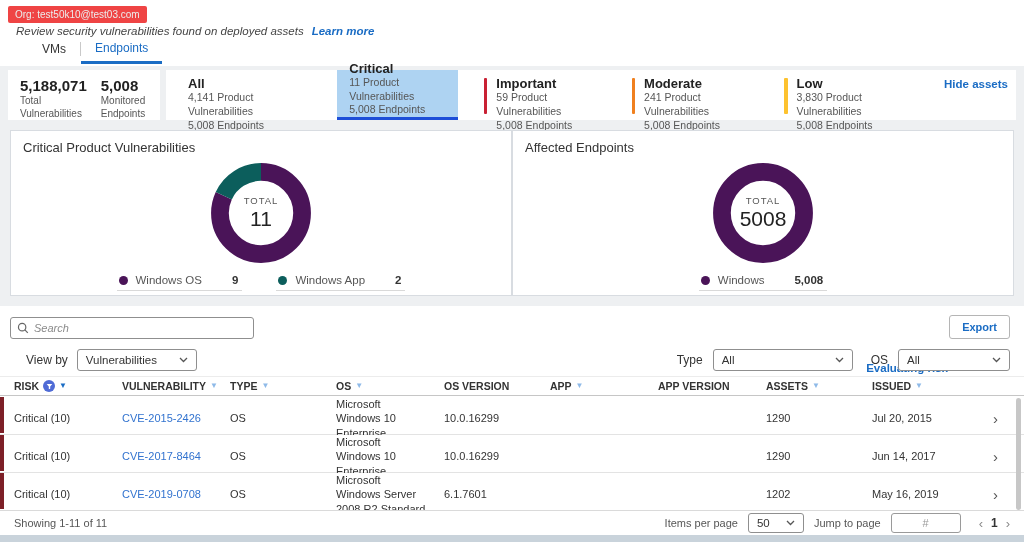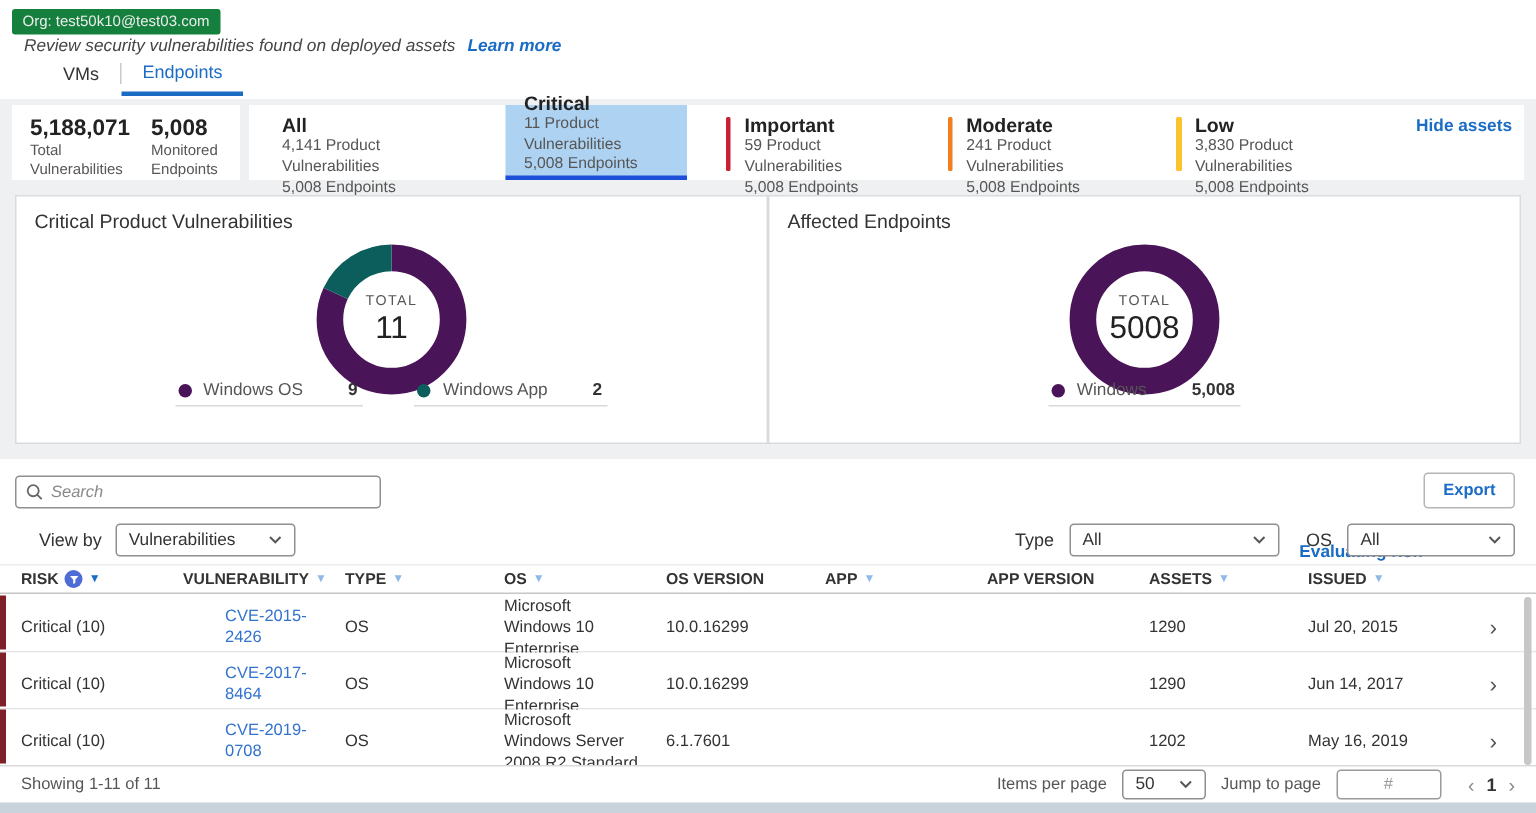--- a/index.html
+++ b/index.html
@@ -1,21 +1,21 @@
 <!DOCTYPE html>
 <html><head>
 <meta charset="utf-8">
 <style>
   * { margin:0; padding:0; box-sizing:border-box; }
   body { font-family:"Liberation Sans", sans-serif; background:#e9ebee; }
   .app { position:relative; width:1024px; height:542px; background:#eef0f2; overflow:hidden; }
 
   
   .header { position:absolute; top:0; left:0; width:100%; height:66px; background:#fff; }
-  .org-badge { position:absolute; top:6px; left:8px; background:#15803d; color:#ececec;
+  .org-badge { position:absolute; top:6px; left:8px; background:#ef4444; color:#ececec;
     font-size:10px; padding:3px 7px; border-radius:2px; z-index:5; }
   .desc { position:absolute; top:25px; left:16px; font-size:11.5px; font-style:italic; color:#454545; }
   .desc a { color:#1a6cc4; font-weight:bold; text-decoration:none; margin-left:8px; cursor:pointer; }
   .tabs { position:absolute; top:42px; left:28px; display:flex; align-items:center; height:20px; }
   .tab { font-size:12px; color:#333; padding:0 14px 6px 14px; cursor:pointer; }
   .tab.active { color:#1a6cc4; border-bottom:3px solid #1a6cc4; }
   .tab-divider { width:1px; height:14px; background:#c9c9c9; margin-bottom:6px; }
 
   
   .stats-card { position:absolute; top:70px; left:8px; width:152px; height:50px; background:#fff;
@@ -35,21 +35,21 @@
   
   .charts-row { position:absolute; top:130px; left:10px; right:10px; height:166px; display:flex; gap:0; }
   .chart-card { flex:1; background:#fff; border:1px solid #d8dce1; position:relative; }
   .chart-title { position:absolute; top:9px; left:12px; font-size:13px; color:#333; }
   .donut-wrap { position:absolute; top:26px; left:50%; transform:translateX(-50%); width:112px; height:112px; }
   .donut-wrap svg { width:112px; height:112px; display:block; }
   .donut-center { position:absolute; inset:0; display:flex; flex-direction:column;
     align-items:center; justify-content:center; pointer-events:none; }
   .donut-center .t-label { font-size:9.5px; letter-spacing:1px; color:#565656; }
   .donut-center .t-value { font-size:21px; color:#222; margin-top:1px; }
-  .chart-legend { position:absolute; bottom:24px; left:0; right:0; display:flex; justify-content:center; gap:34px; }
+  .chart-legend { position:absolute; bottom:4px; left:0; right:0; display:flex; justify-content:center; gap:34px; }
   .legend-item { display:flex; align-items:center; gap:8px; border-bottom:1px solid #d9d9d9; padding:0 4px 4px 2px; }
   .legend-dot { width:9px; height:9px; border-radius:50%; flex:0 0 auto; }
   .legend-label { font-size:11.5px; color:#565656; }
   .legend-value { font-size:11.5px; font-weight:bold; color:#333; margin-left:22px; }
 
   
   .table-panel { position:absolute; top:306px; left:0; width:100%; height:229px; background:#fff; }
   .search-box { position:absolute; top:11px; left:10px; width:244px; height:22px; border:1px solid #8f8f8f;
     border-radius:3px; display:flex; align-items:center; padding:0 6px; background:#fff; }
   .search-box input { border:none; outline:none; flex:1; font-size:11px; font-style:italic;
@@ -77,21 +77,21 @@
   .filter-badge { width:12px; height:12px; border-radius:50%; background:#4f6bd6; display:inline-flex;
     align-items:center; justify-content:center; }
   .filter-badge svg { width:7px; height:7px; }
 
   .rows { position:absolute; top:91px; left:0; right:0; }
   .trow { position:relative; height:38px; border-bottom:1px solid #e3e3e3; display:grid; padding-left:14px;
     grid-template-columns:108px 108px 106px 108px 106px 108px 108px 106px 110px 1fr;
     align-items:center; background:#fff; cursor:pointer; }
   .trow::before { content:""; position:absolute; left:0; top:0; bottom:1px; width:4px; background:#7d2027; }
   .td { font-size:11px; color:#333; padding-right:10px; line-height:1.3; }
-  .td.link { color:#3273cf; cursor:pointer;margin-left:28px; }
+  .td.link { color:#3273cf; cursor:pointer; }
   .td.os-cell { max-width:102px; }
   .row-chevron { justify-self:end; padding-right:26px; font-size:15px; color:#555; }
 
   .vscroll { position:absolute; right:3px; top:92px; width:5px; height:112px; background:#c7c7c7; border-radius:3px; }
 
   .tfooter { position:absolute; left:0; right:0; bottom:0; height:25px; border-top:1px solid #dadada;
     display:flex; align-items:center; padding:0 14px; background:#fff; }
   .showing { font-size:11px; color:#565656; }
   .foot-right { margin-left:auto; display:flex; align-items:center; gap:10px; }
   .foot-label { font-size:11px; color:#565656; }

